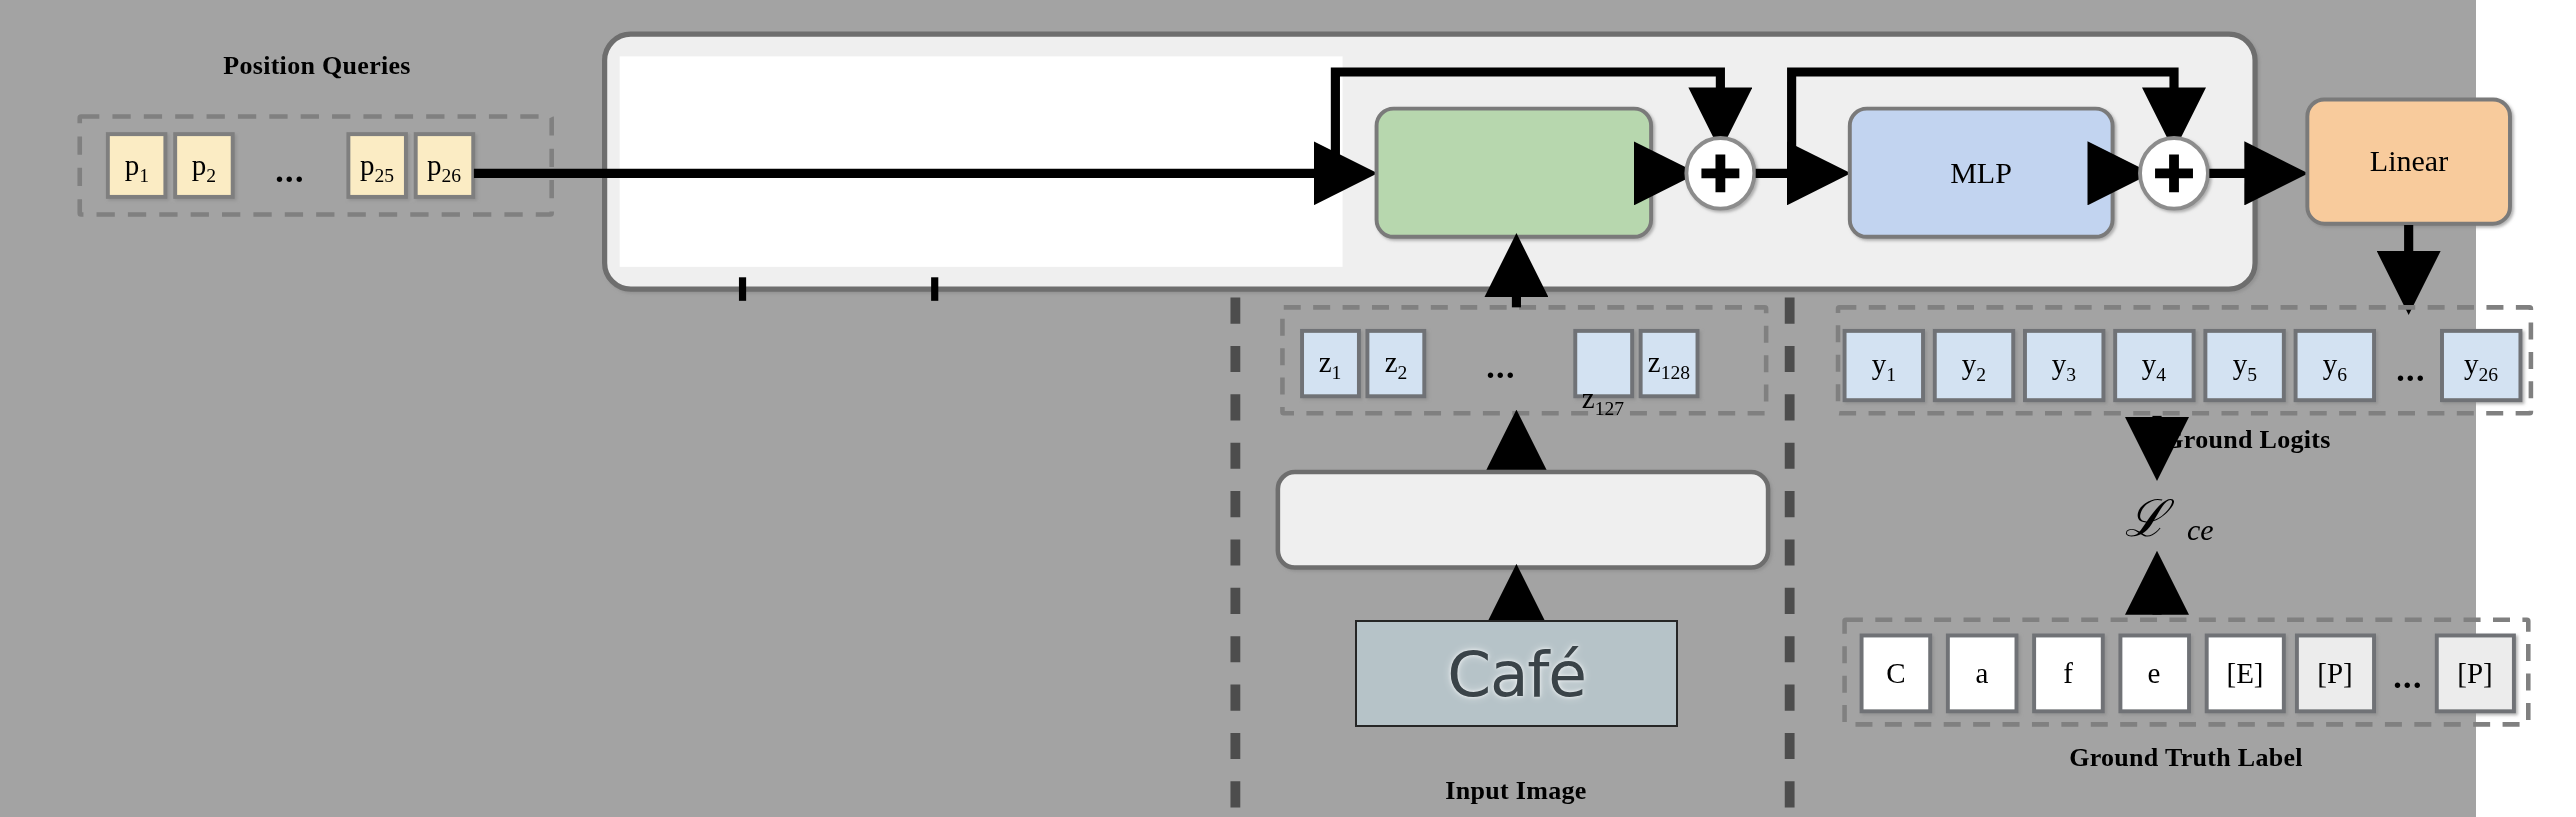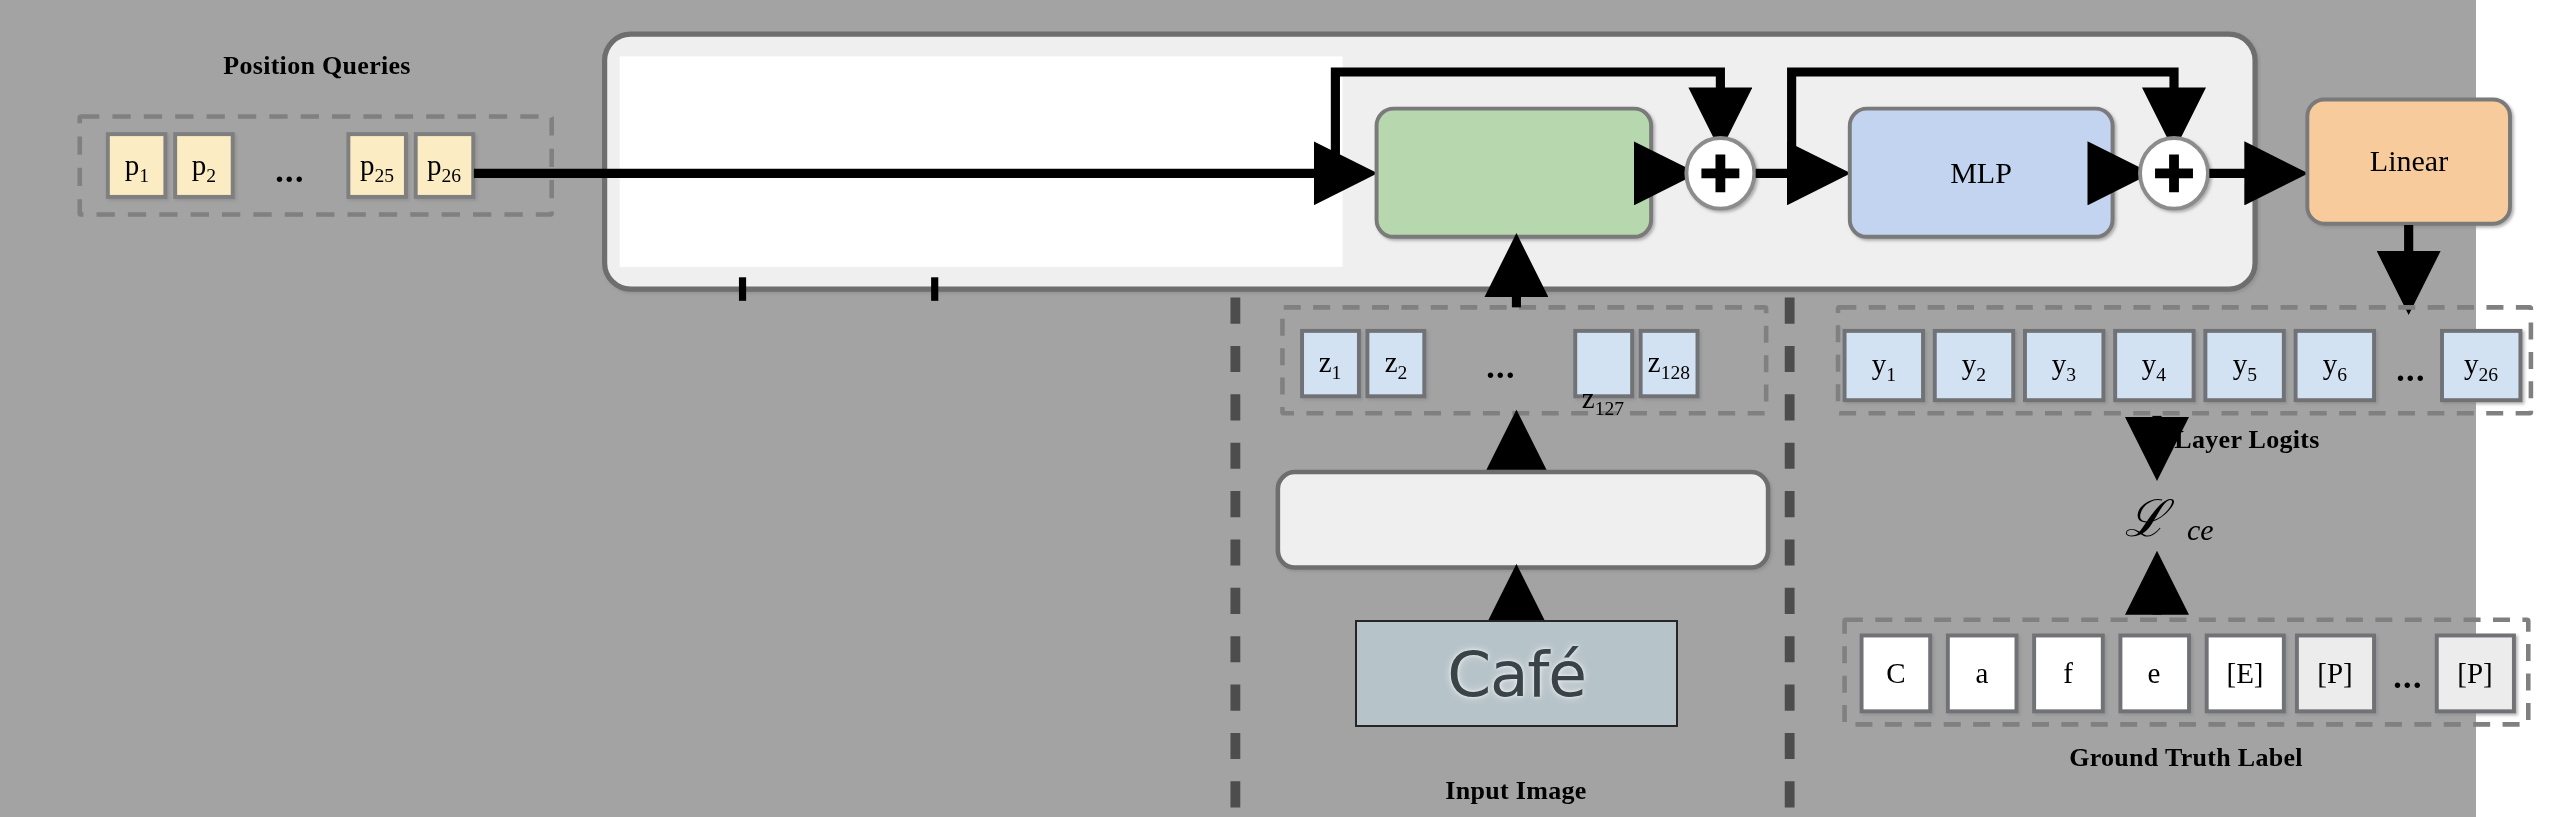--- a/index.html
+++ b/index.html
@@ -262,21 +262,21 @@
     <span>y</span><span class="token-sub">5</span>
   </div>
   <div class="lbl token-label center-xy" style="left:2335px; top:367px;">
     <span>y</span><span class="token-sub">6</span>
   </div>
   <div class="lbl ellipsis-dots center-xy" style="left:2411px; top:370px;">...</div>
   <div class="lbl token-label center-xy" style="left:2481px; top:367px;">
     <span>y</span><span class="token-sub">26</span>
   </div>
 
-  <div class="lbl bold-label center-x" style="left:2247px; top:425px;">Layer Logits</div>
+  <div class="lbl bold-label center-x" style="left:2247px; top:425px;">Ground Logits</div>
 
   <div class="lbl center-xy" style="left:2169px; top:516px;">
     <span class="loss-sym">ℒ</span><span class="loss-sub">ce</span>
   </div>
 
   <div class="lbl token-label center-xy" style="left:1896px; top:673px;">C</div>
   <div class="lbl token-label center-xy" style="left:1982px; top:673px;">a</div>
   <div class="lbl token-label center-xy" style="left:2068px; top:673px;">f</div>
   <div class="lbl token-label center-xy" style="left:2154px; top:673px;">e</div>
   <div class="lbl token-label center-xy" style="left:2245px; top:673px;">[E]</div>

